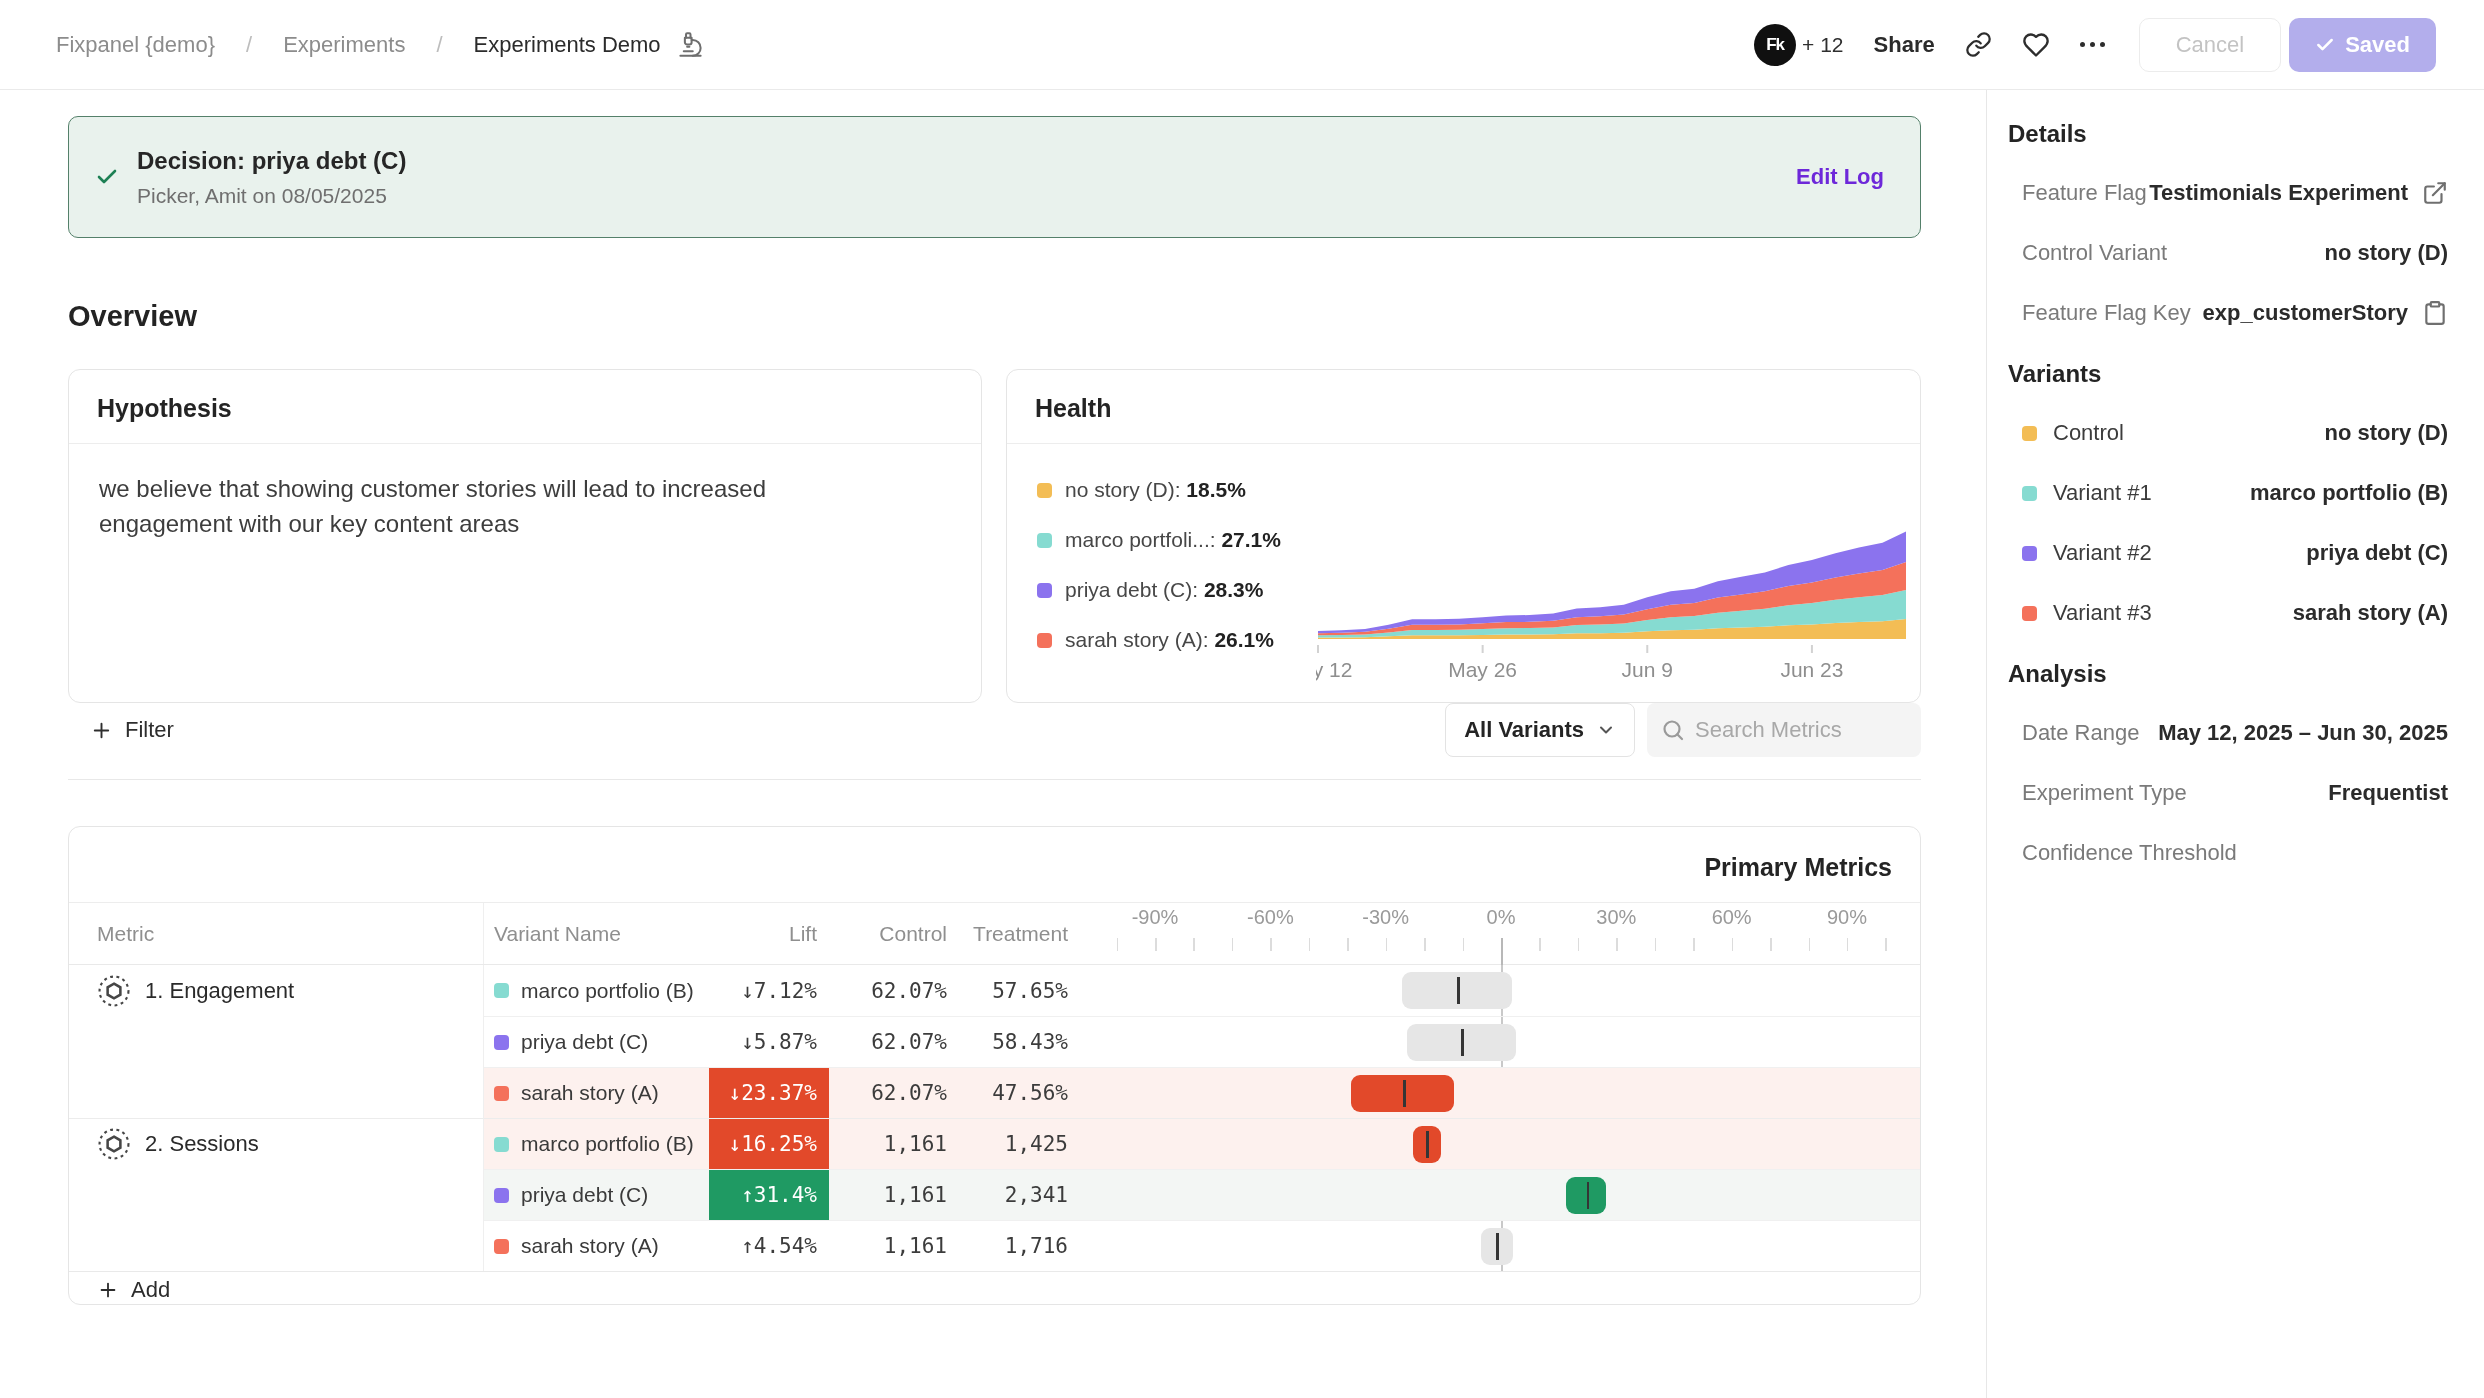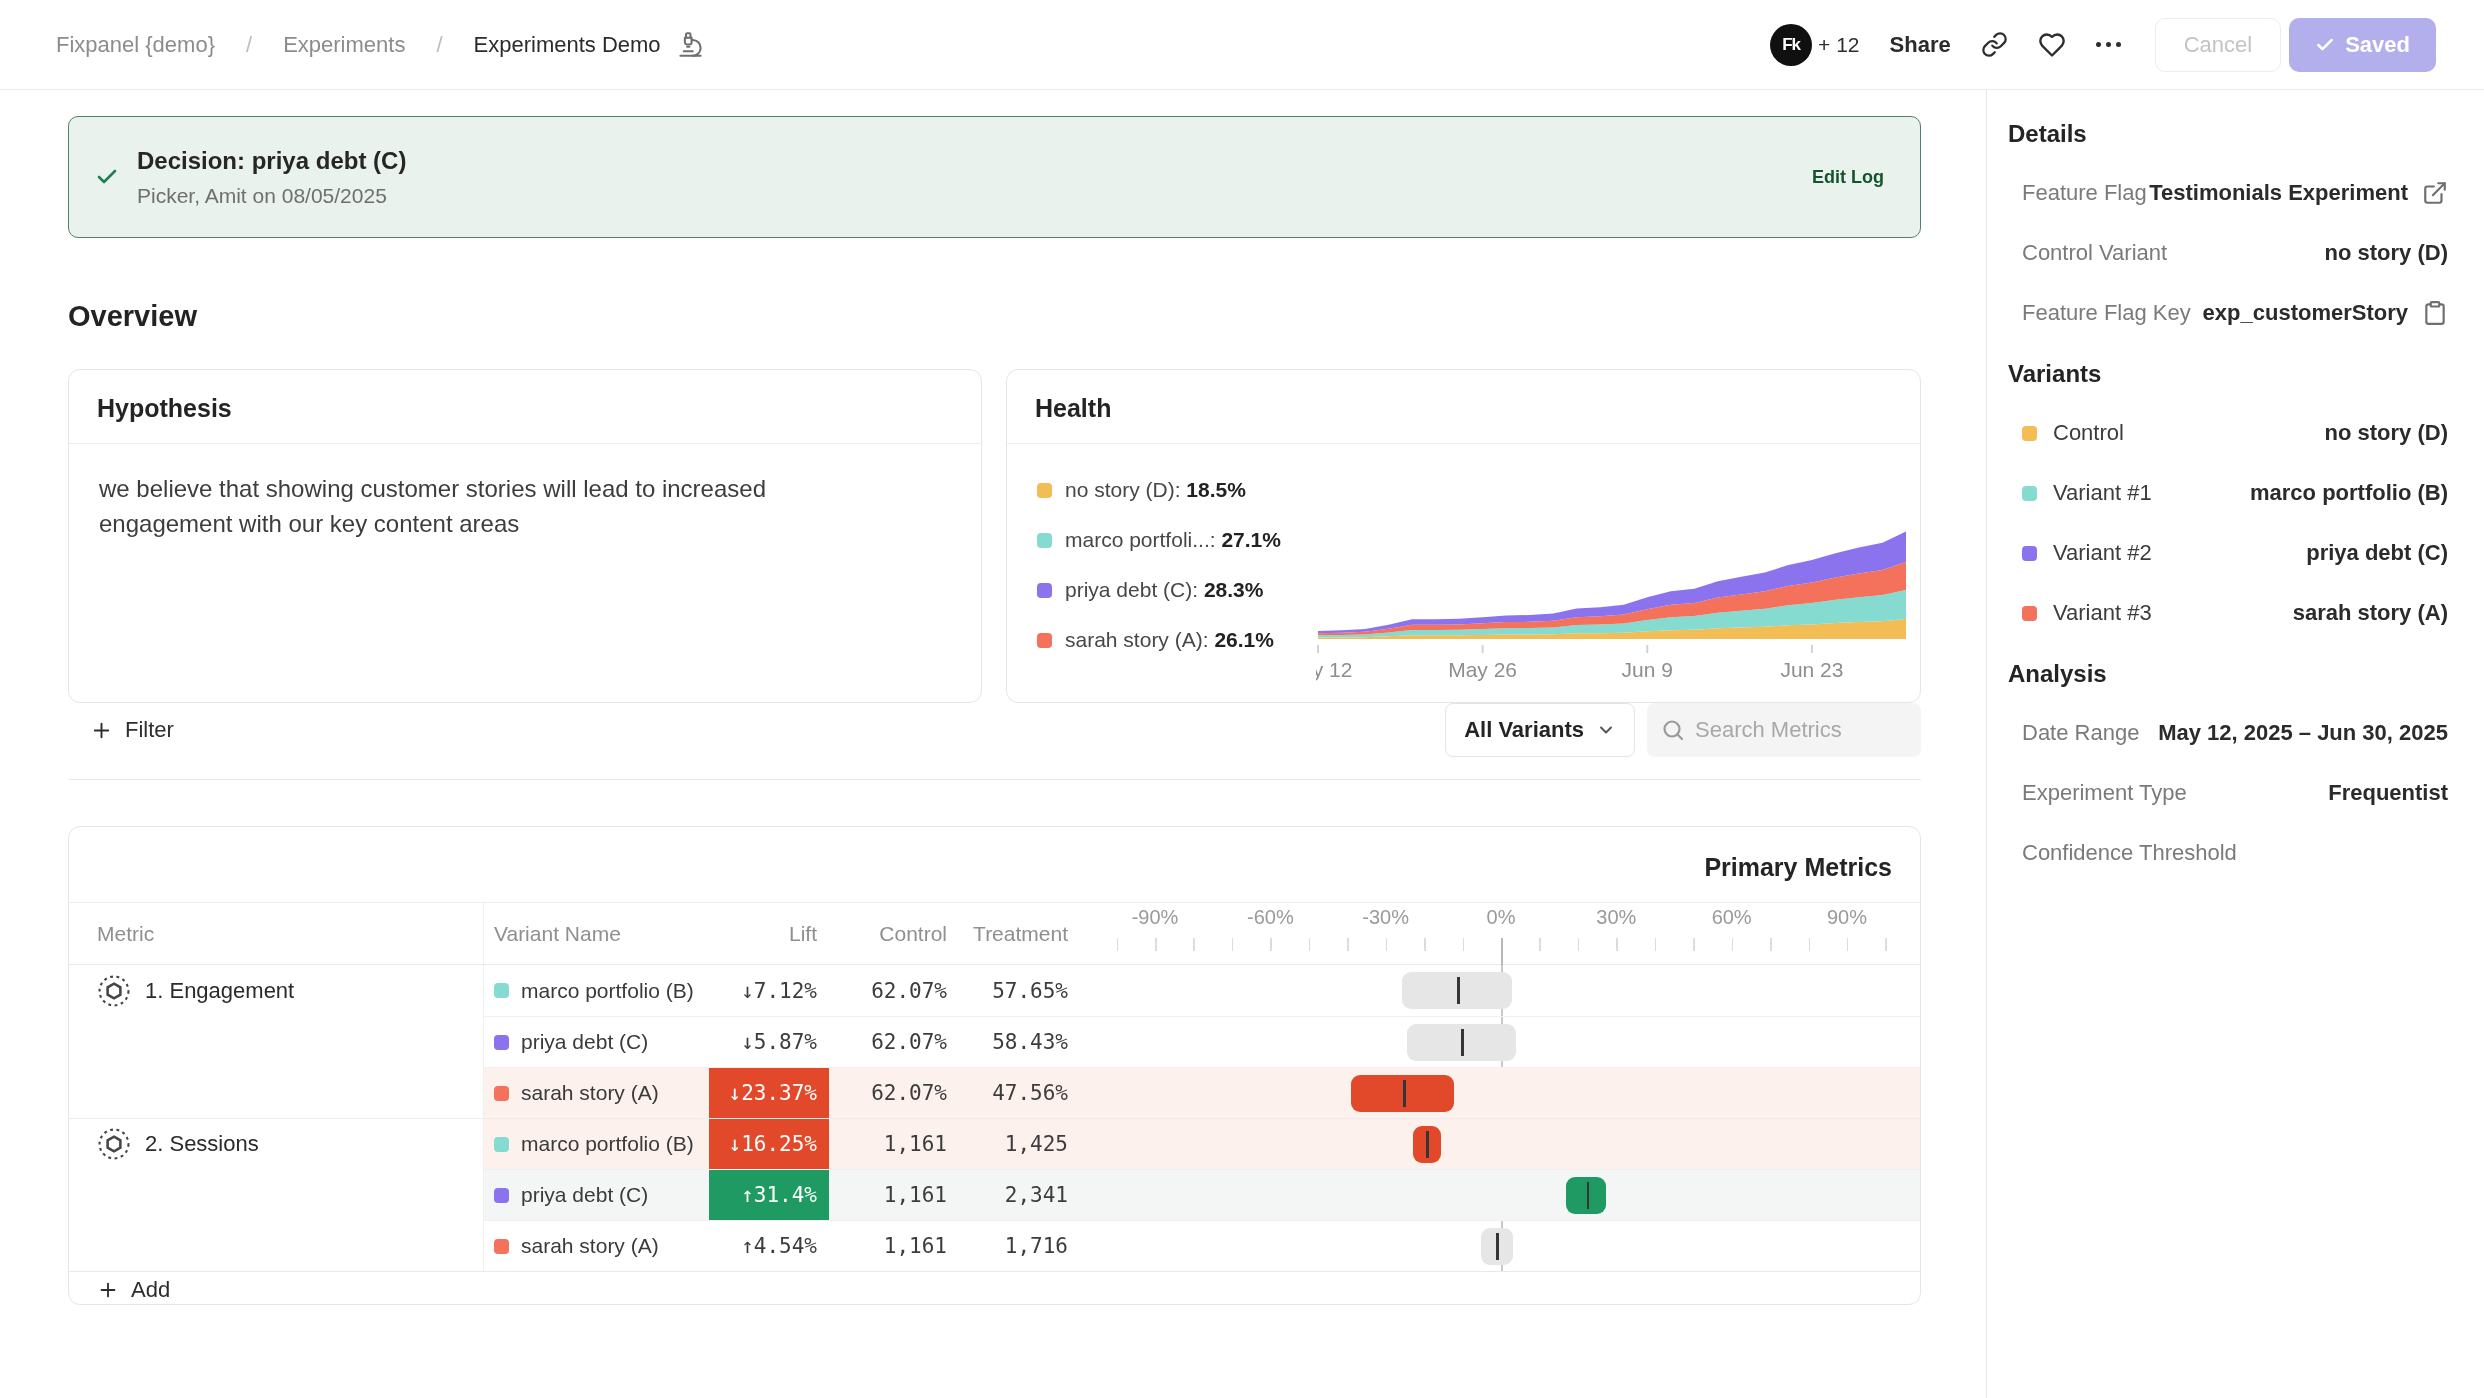--- a/index.html
+++ b/index.html
@@ -20,35 +20,35 @@
   .avatar { width: 42px; height: 42px; border-radius: 50%; background: #101010; color: #fff;
             display: flex; align-items: center; justify-content: center; font-weight: 800;
             font-size: 17px; letter-spacing: -1px; }
   .collab { font-size: 21px; color: #2f2f2f; margin-left: 6px; }
   .share { font-size: 22px; font-weight: 600; color: #2b2b2b; margin-left: 30px; background: none; border: none; cursor: pointer; font-family: inherit; }
   .icon-btn { background: none; border: none; cursor: pointer; margin-left: 30px; display: flex; align-items: center; }
   .dots { display: flex; gap: 5px; }
   .dots i { width: 5px; height: 5px; border-radius: 50%; background: #2d2d2d; }
   .btn { height: 54px; border-radius: 10px; font-size: 22px; font-family: inherit; cursor: pointer;
          display: flex; align-items: center; gap: 10px; }
-  .btn-cancel { margin-left: 34px; padding: 0 28px; background: #fff; border: 1px solid #ececec; color: #c3c3c3; font-weight: 500; }
+  .btn-cancel { margin-left: 34px; padding: 0 36px; background: #fff; border: 1px solid #ececec; color: #c3c3c3; font-weight: 500; }
   .btn-saved { margin-left: 8px; padding: 0 26px; background: #b3aeec; border: none; color: #fff; font-weight: 600; }
 
   
   .body-wrap { flex: 1; display: flex; min-height: 0; }
   .main { flex: 0 0 1986px; width: 1986px; padding: 26px 65px 0 68px; overflow: hidden; }
   .sidebar { flex: 1; border-left: 1px solid #e7e7e7; padding: 30px 36px 0 21px; }
 
   
   .banner { height: 122px; border: 1px solid #54806a; background: #e9f2ed; border-radius: 10px;
             display: flex; align-items: center; padding: 0 36px 0 26px; }
   .banner-text { margin-left: 18px; }
   .banner-title { font-size: 24px; font-weight: 700; color: #262626; }
   .banner-sub { font-size: 21px; color: #6f6f6f; margin-top: 9px; }
-  .edit-log { margin-left: auto; font-size: 18px; font-weight: 600; color: #14532d; background: none; border: none; cursor: pointer; font-family: inherit; text-align: right; }
+  .edit-log { margin-left: auto; font-size: 22px; font-weight: 600; color: #6d28d9; background: none; border: none; cursor: pointer; font-family: inherit; text-align: right; }
 
   .section-h { font-size: 29px; font-weight: 700; color: #232323; }
   #overview-heading { margin: 62px 0 36px; }
   #results-heading { margin: 48px 0 22px; }
 
   
   .cards-row { display: flex; gap: 24px; }
   .card { border: 1px solid #e5e5e5; border-radius: 12px; background: #fff; }
   .card-hyp { width: 914px; height: 334px; }
   .card-health { width: 915px; height: 334px; }

